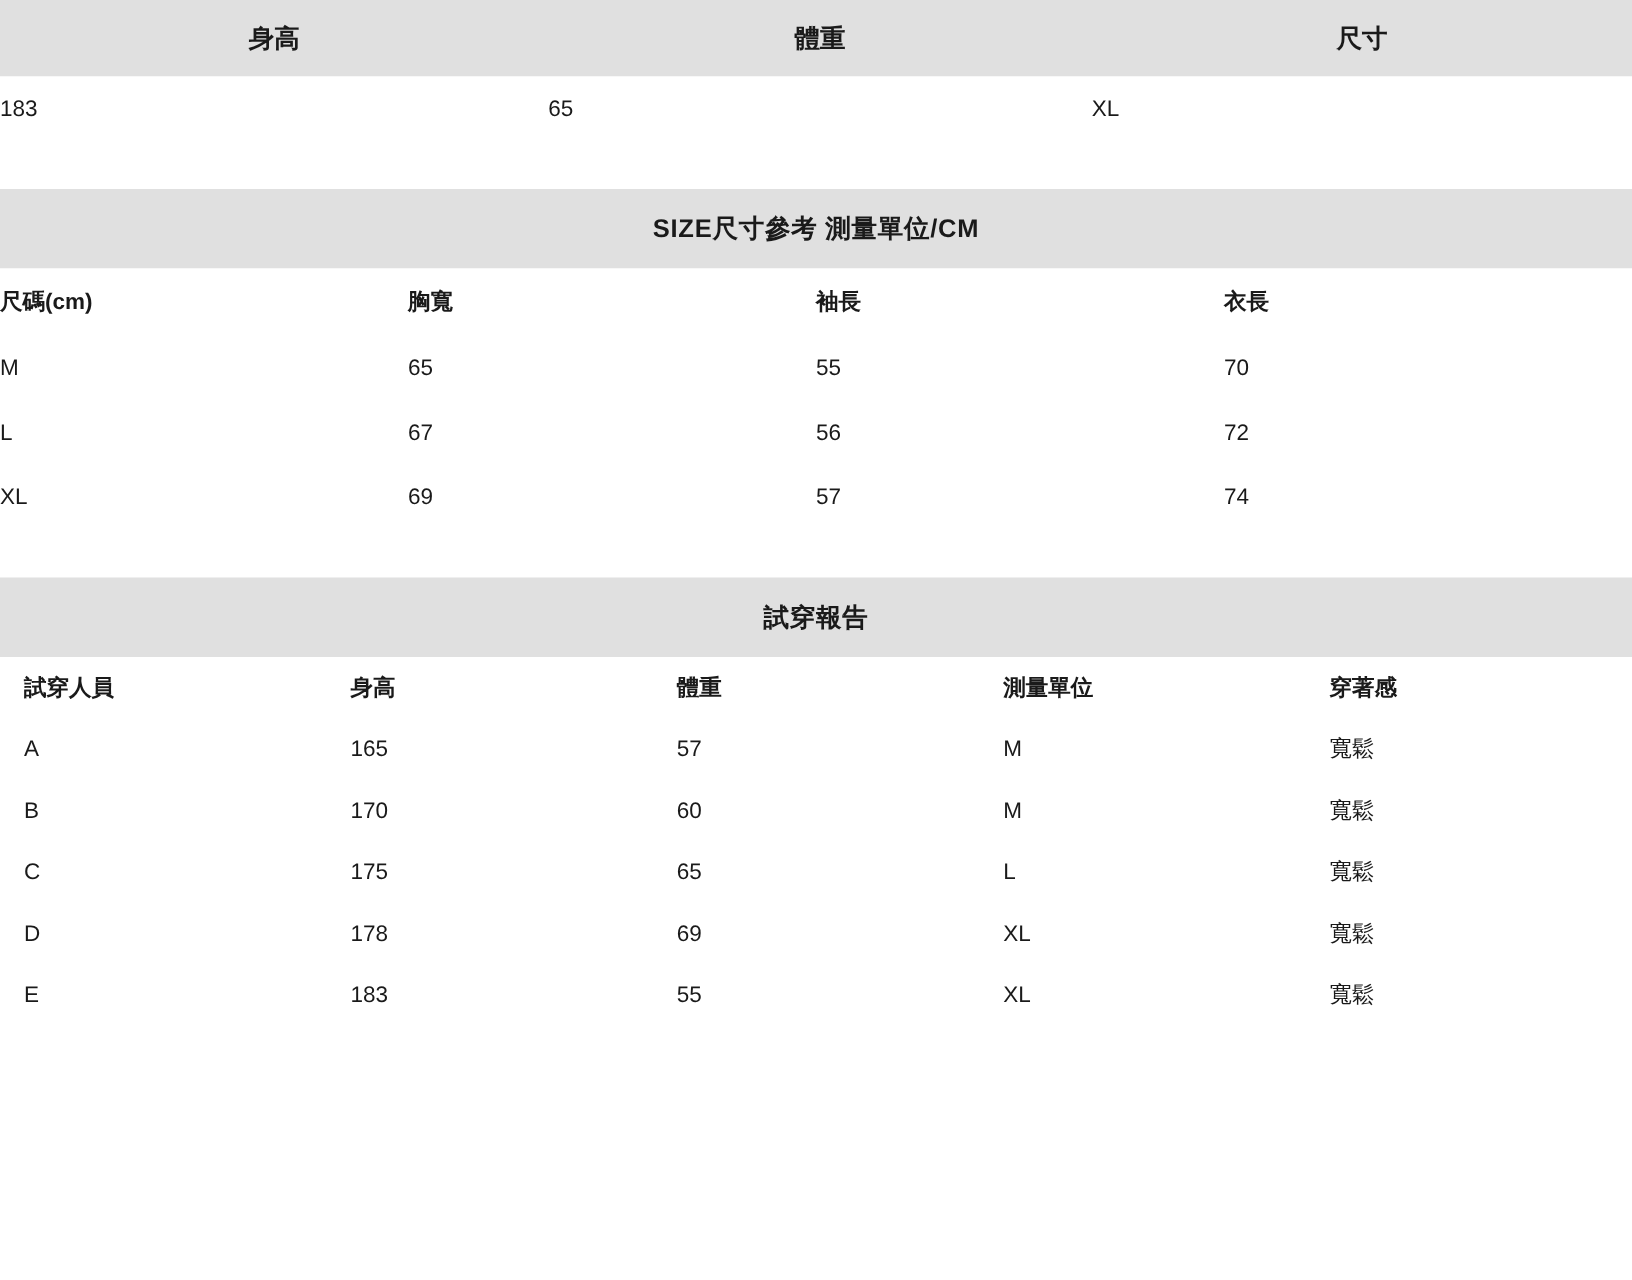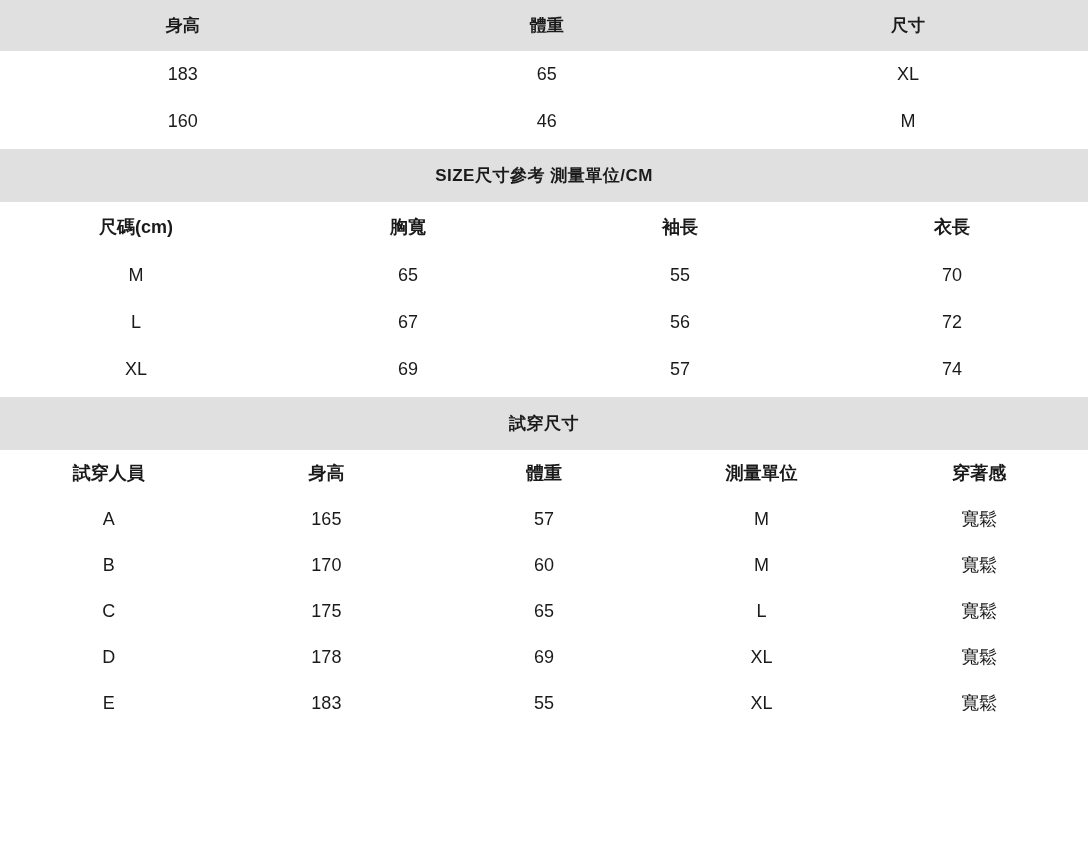--- a/index.html
+++ b/index.html
@@ -24,31 +24,32 @@
     border-collapse: collapse;
     table-layout: fixed;
   }
   .section-title {
     text-align: center;
     font-weight: bold;
     font-size: 17px;
     padding: 15px 16px;
     background: #e0e0e0;
     letter-spacing: 0.5px;
+    margin-top: 28px;
   }
   .hdr-cell {
     background: #e0e0e0;
     text-align: center;
     font-weight: bold;
     font-size: 17px;
     padding: 14px 0;
   }
   .data-cell {
-    text-align: center;
-    font-size: 18px;
+    text-align: left;
+    font-size: 15px;
     padding: 13px 0;
     background: #ffffff;
   }
   .spacer {
     height: 4px;
     background: #ffffff;
   }
   
   .t1 col.c1 { width: 33.6%; }
   .t1 col.c2 { width: 33.3%; }
@@ -57,21 +58,21 @@
   .t2 col.c1 { width: 25%; }
   .t2 col.c2 { width: 25%; }
   .t2 col.c3 { width: 25%; }
   .t2 col.c4 { width: 25%; }
   
   .t3 col.c1 { width: 20%; }
   .t3 col.c2 { width: 20%; }
   .t3 col.c3 { width: 20%; }
   .t3 col.c4 { width: 20%; }
   .t3 col.c5 { width: 20%; }
-  .t3 .data-cell { padding: 11px 0; }
+  .t3 .data-cell { padding: 11px 16px; }
 </style>
 </head>
 <body>
 
 <div class="page">
 
   <table class="size-table t1">
     <colgroup>
         <col class="c1">
         <col class="c2">
@@ -80,25 +81,20 @@
     <tbody>
       <tr>
         <td class="hdr-cell">身高</td>
         <td class="hdr-cell">體重</td>
         <td class="hdr-cell">尺寸</td>
       </tr>
       <tr>
         <td class="data-cell">183</td>
         <td class="data-cell">65</td>
         <td class="data-cell">XL</td>
-      </tr>
-      <tr>
-        <td class="data-cell">160</td>
-        <td class="data-cell">46</td>
-        <td class="data-cell">M</td>
       </tr>
     </tbody>
   </table>
 
   <div class="spacer"></div>
 
   <div class="section-title">SIZE尺寸參考 測量單位/CM</div>
 
   <table class="size-table t2">
     <colgroup>
@@ -130,21 +126,21 @@
         <td class="data-cell">XL</td>
         <td class="data-cell">69</td>
         <td class="data-cell">57</td>
         <td class="data-cell">74</td>
       </tr>
     </tbody>
   </table>
 
   <div class="spacer"></div>
 
-  <div class="section-title">試穿尺寸</div>
+  <div class="section-title">試穿報告</div>
 
   <table class="size-table t3">
     <colgroup>
         <col class="c1">
         <col class="c2">
         <col class="c3">
         <col class="c4">
         <col class="c5">
       </colgroup>
     <tbody>

